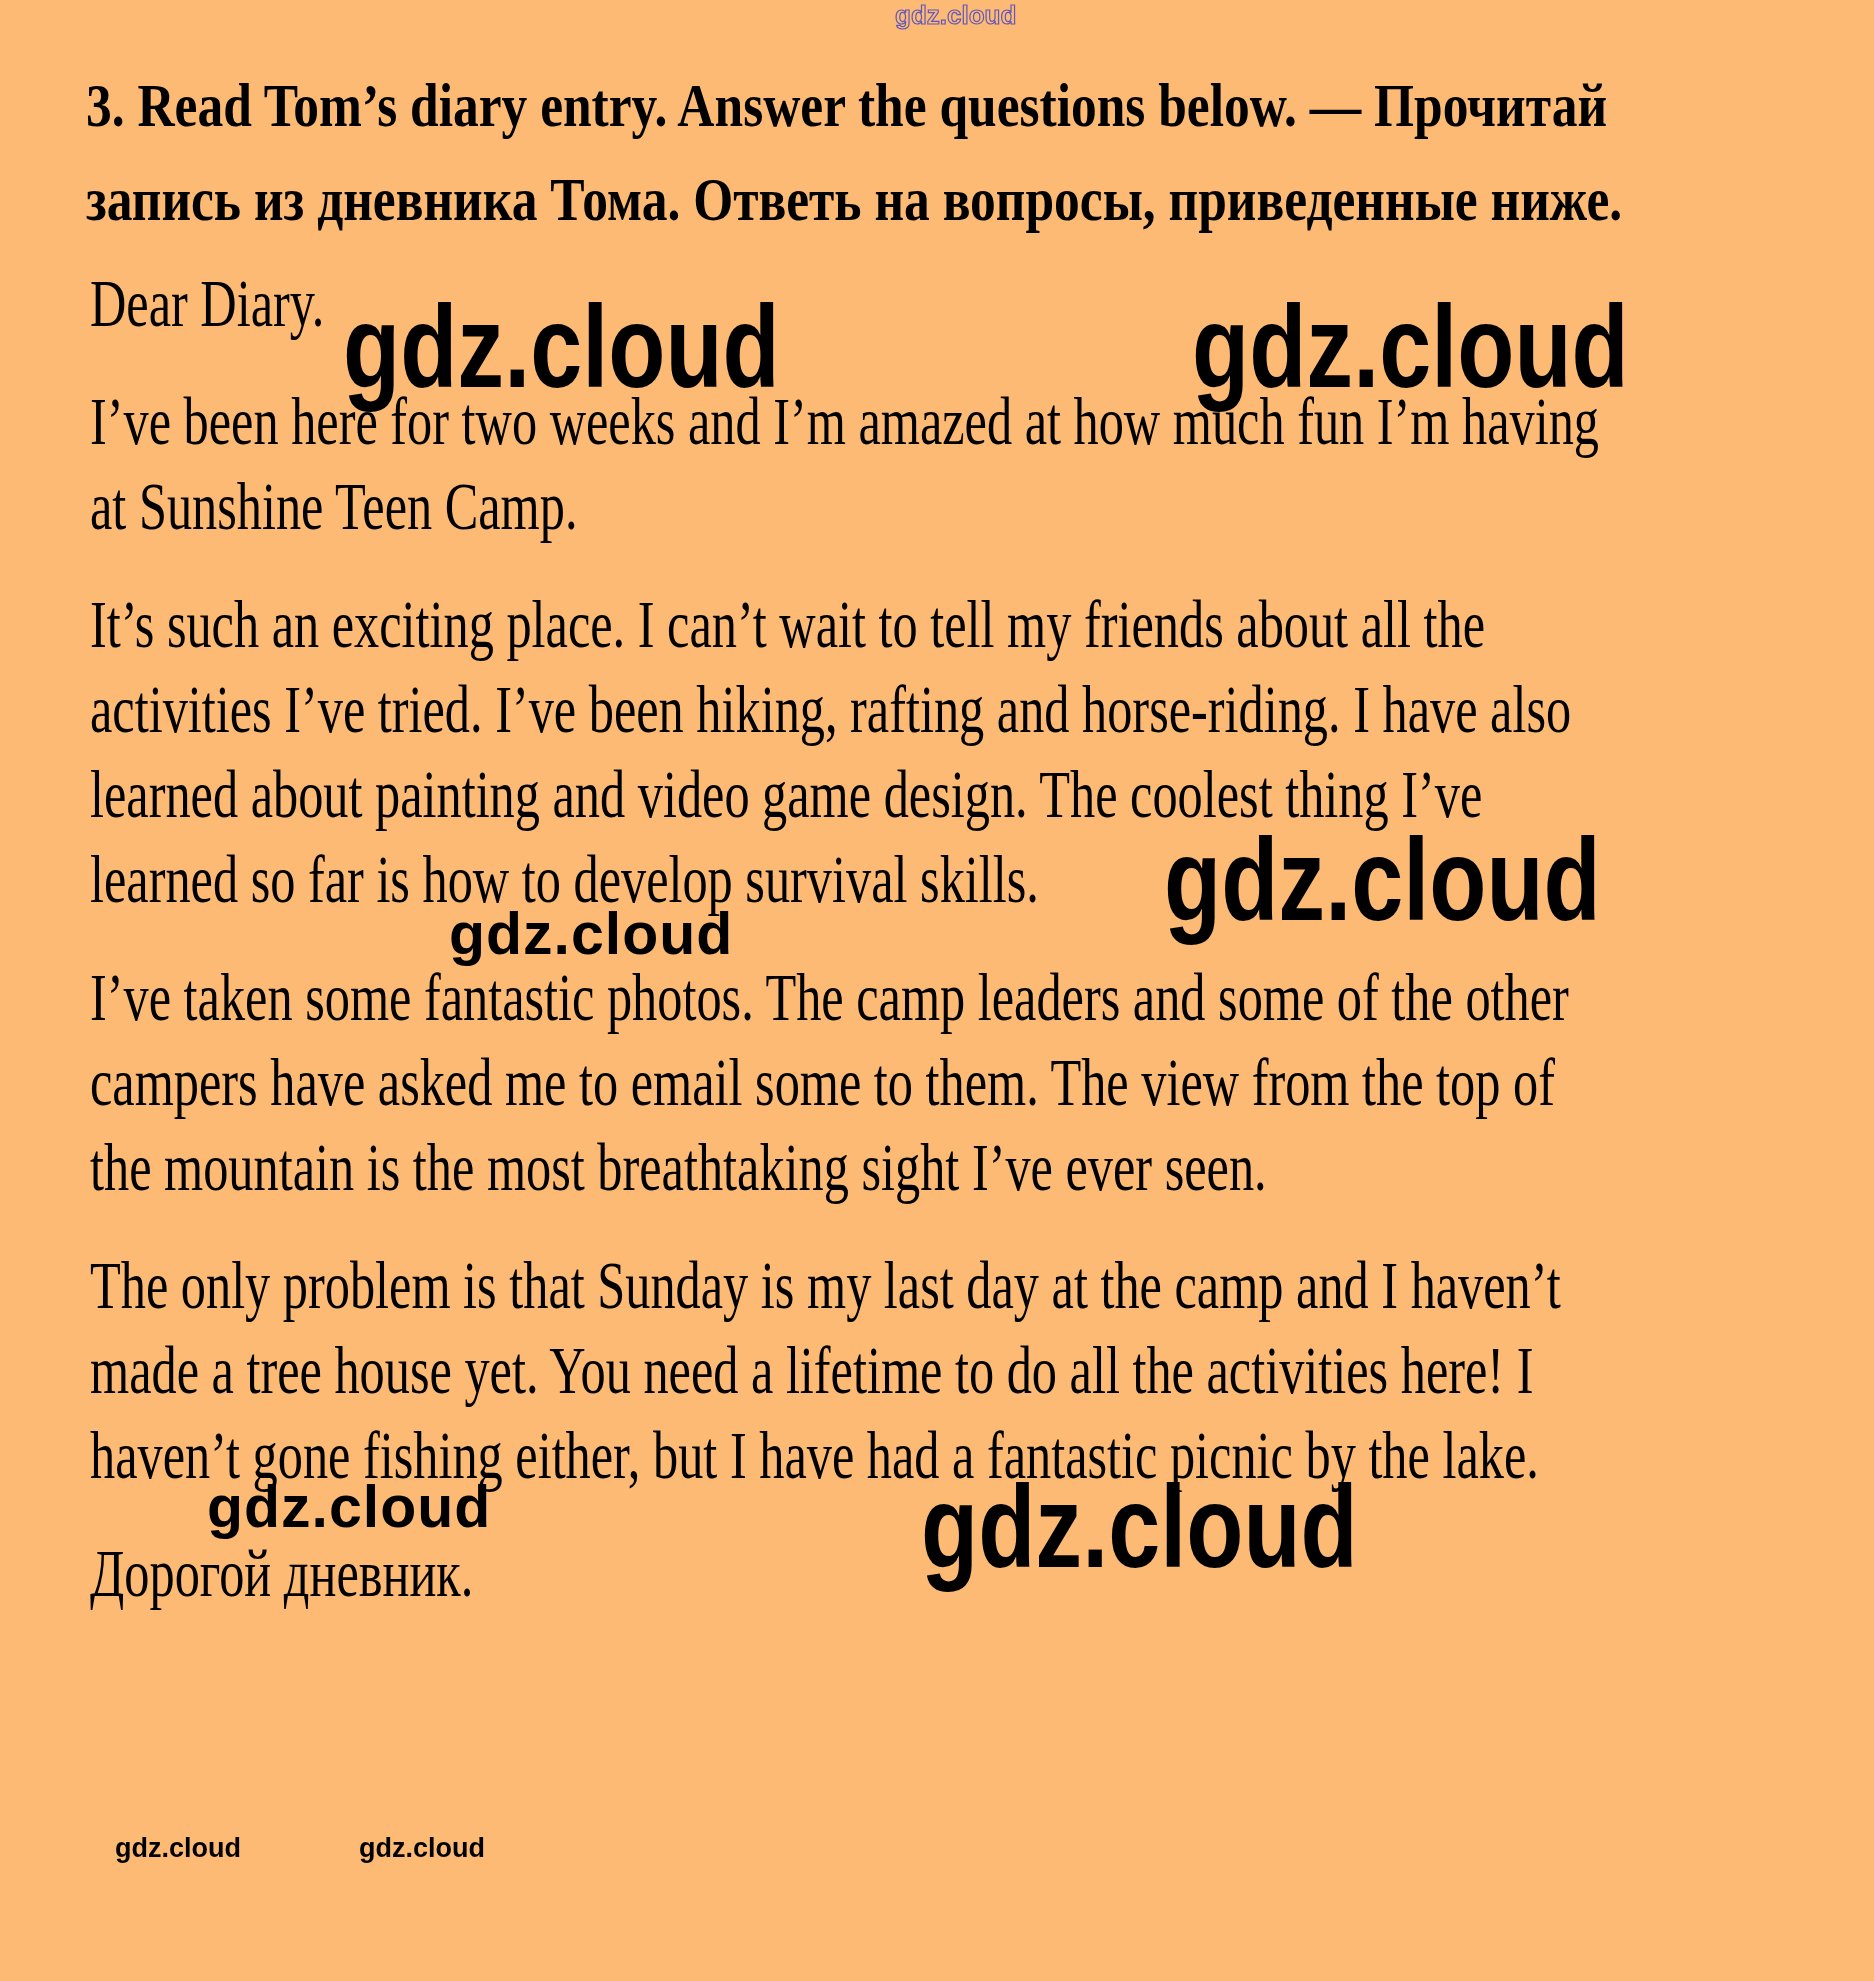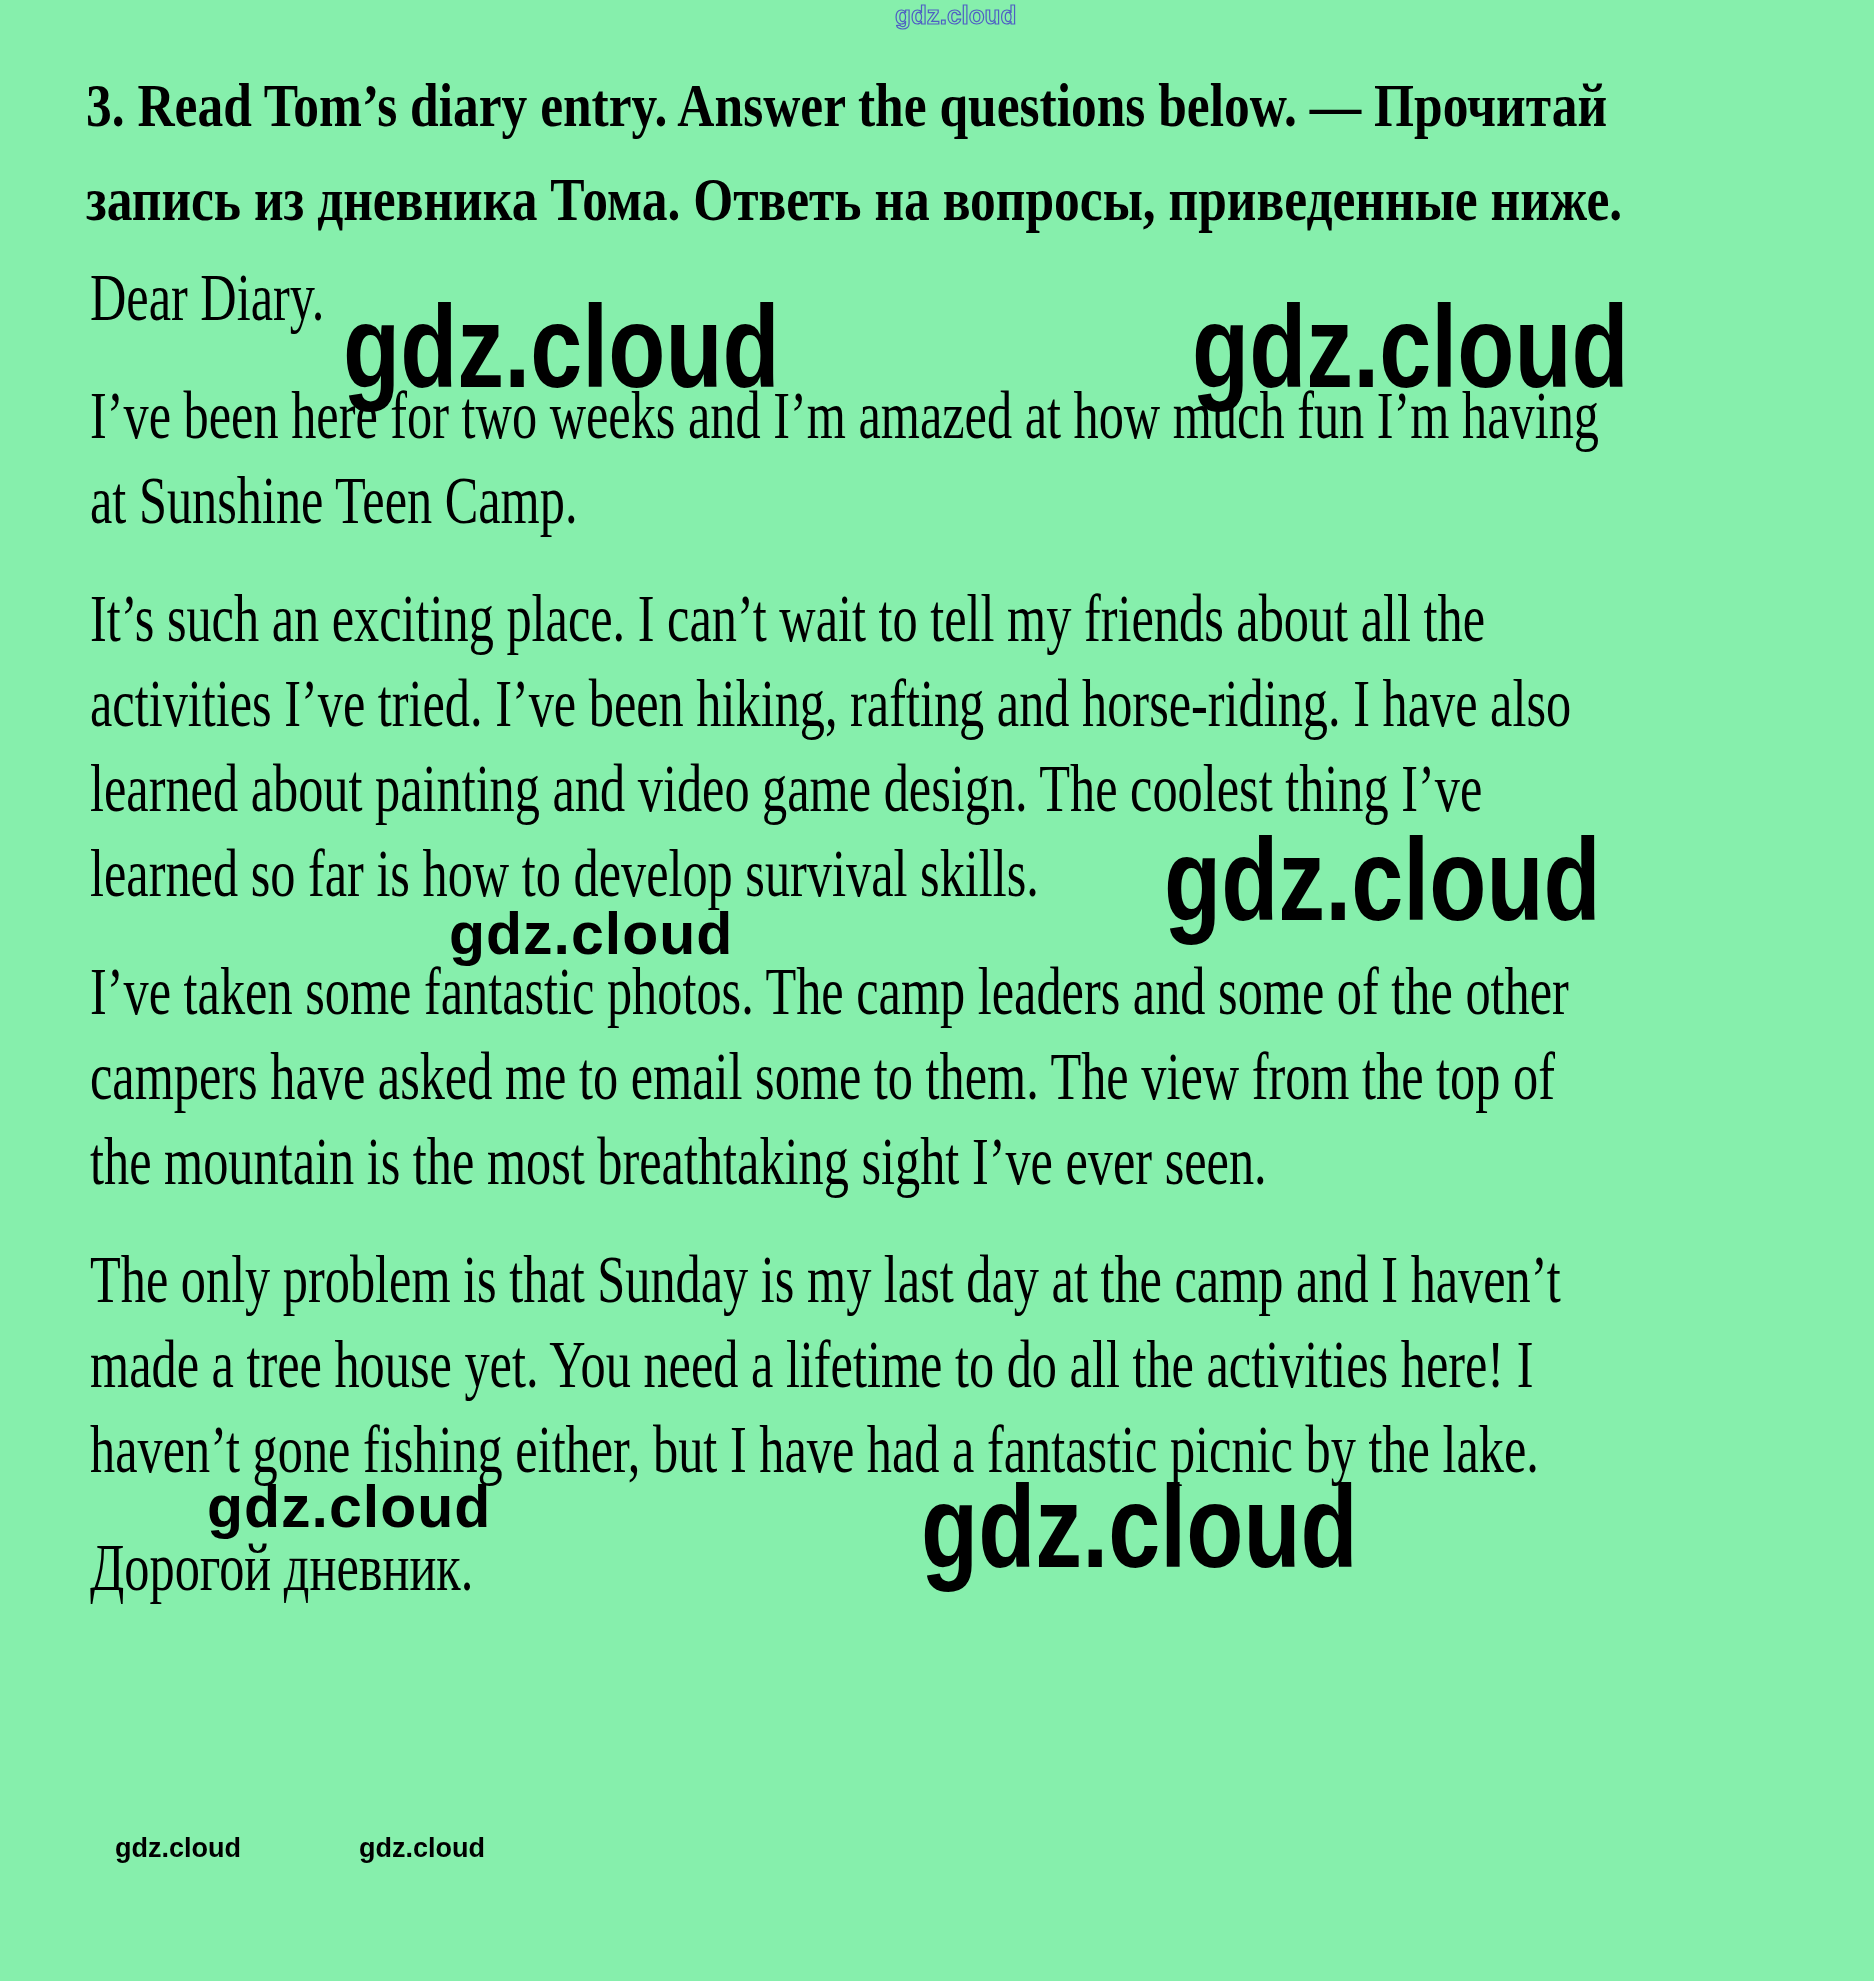--- a/index.html
+++ b/index.html
@@ -1,20 +1,20 @@
 <!DOCTYPE html>
 <html><head>
 <meta charset="utf-8">
 <style>
   html,body{margin:0;padding:0;background:#ffffff;}
   .page{
     position:relative;
     width:1874px;
     height:1982px;
-    background:#86efac;
+    background:#fdba74;
     overflow:hidden;
     font-family:"Liberation Serif","DejaVu Serif",serif;
     color:#000;
   }
   
   .heading{
     position:absolute;
     left:86px;
     top:58px;
   }
@@ -23,21 +23,21 @@
     font-size:62px;
     line-height:94px;
     white-space:nowrap;
     transform:scaleX(0.83);
     transform-origin:left top;
   }
   
   .body-text{
     position:absolute;
     left:90px;
-    top:255px;
+    top:261px;
     width:1785px;
   }
   .para{margin:0 0 33px 0;}
   .tline{
     font-size:68px;
     line-height:85px;
     white-space:nowrap;
     transform:scaleX(0.74);
     transform-origin:left top;
   }

